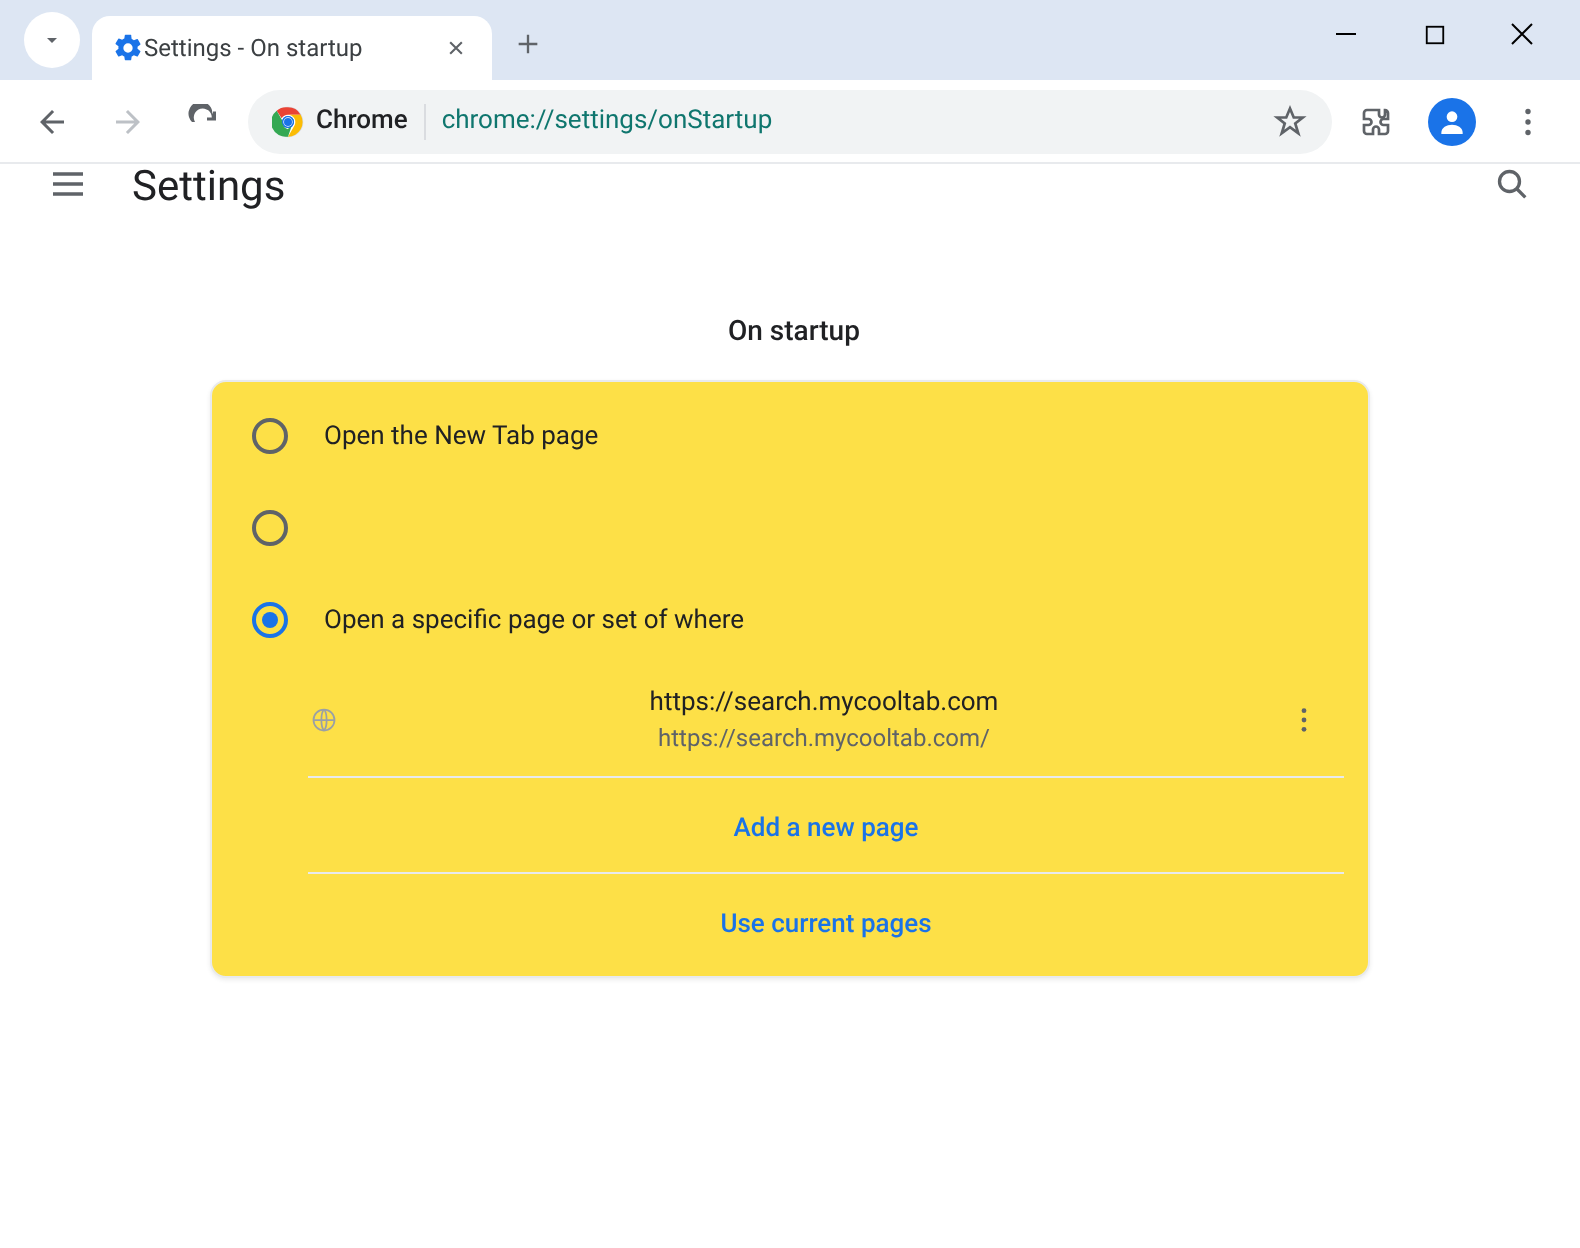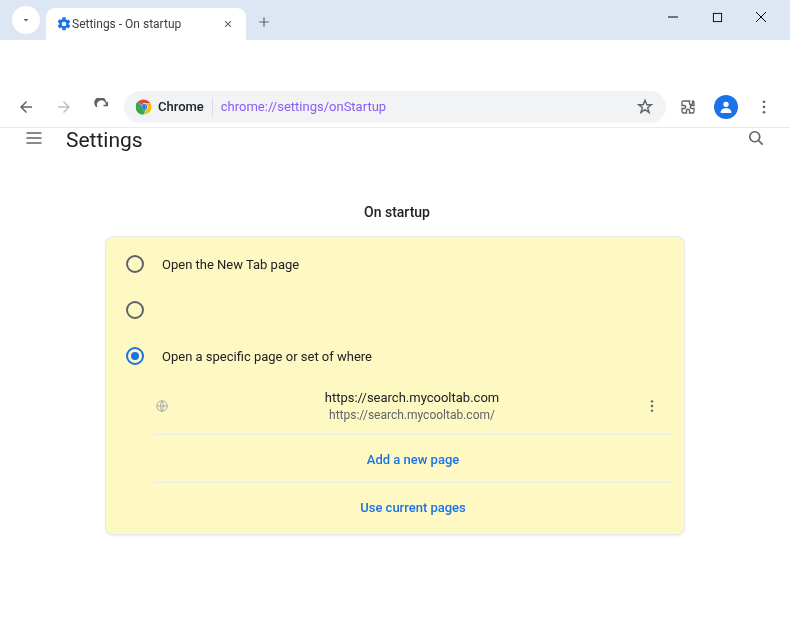--- a/index.html
+++ b/index.html
@@ -11,43 +11,43 @@
 .tab { height: 32px; background: #fff; border-radius: 9px 9px 0 0; display: flex; align-items: center; padding: 0 10px; gap: 0; min-width: 200px; max-width: 200px; }
 .tab .favicon { width: 16px; height: 16px; display: flex; align-items: center; justify-content: center; }
 .tab .title { font-size: 12px; color: #3c4043; white-space: nowrap; overflow: hidden; text-overflow: ellipsis; flex: 1; }
 .tab .close { width: 16px; height: 16px; display: flex; align-items: center; justify-content: center; color: #5f6368; cursor: pointer; font-size: 14px; }
 .newtab { width: 28px; height: 28px; display: flex; align-items: center; justify-content: center; color: #5f6368; cursor: pointer; margin: 0 0 4px 4px; font-size: 16px; }
 .titlebar-spacer { flex: 1; }
 .win-controls { display: flex; gap: 14px; padding: 0 6px 8px 0; }
 .win-btn { width: 30px; height: 30px; display: flex; align-items: center; justify-content: center; color: #000; cursor: pointer; }
 
 
-.toolbar { height: 42px; background: #fff; border-bottom: 1px solid #e8eaed; display: flex; align-items: center; padding: 0 10px; gap: 6px; margin-top: 46px; }
+.toolbar { height: 42px; background: #fff; border-bottom: 1px solid #e8eaed; display: flex; align-items: center; padding: 0 10px; gap: 6px; }
 .tbtn { width: 32px; height: 32px; border-radius: 50%; display: flex; align-items: center; justify-content: center; color: #5f6368; cursor: pointer; }
 .tbtn.disabled { color: #bdc1c6; cursor: default; }
 .omnibox { flex: 1; height: 32px; background: #f1f3f4; border-radius: 16px; display: flex; align-items: center; padding: 0 12px; gap: 8px; }
 .omnibox .chip { display: flex; align-items: center; gap: 6px; background: transparent; }
 .omnibox .chip .logo { width: 16px; height: 16px; }
 .omnibox .chip .label { font-size: 13px; color: #202124; font-weight: 500; }
 .omnibox .sep { width: 1px; height: 18px; background: #dadce0; }
-.omnibox .url { font-size: 13px; color: #8b5cf6; flex: 1; }
+.omnibox .url { font-size: 13px; color: #0f766e; flex: 1; }
 .omnibox .star { color: #5f6368; cursor: pointer; }
 .avatar { width: 24px; height: 24px; border-radius: 50%; background: #1a73e8; display: flex; align-items: center; justify-content: center; }
 
 
 .page { background: #fff; height: calc(624px - 82px); overflow: auto; }
 .page-header { height: 56px; display: flex; padding: 0 24px; }
 .menu-btn { width: 24px; cursor: pointer; color: #5f6368; margin-right: 18px; }
 .page-title { font-size: 21px; color: #202124; font-weight: 400; flex: 1; }
 .search-btn { color: #5f6368; cursor: pointer; }
 
 
 .content { max-width: 600px; margin: 20px auto 0; padding: 0 10px; text-align: center; }
 .section-title { font-size: 14px; color: #202124; font-weight: 500; margin: 0 0 16px 4px; }
-.card { border: 1px solid #e8eaed; border-radius: 8px; box-shadow: 0 1px 2px rgba(60,64,67,0.1); background: #fef9c3; padding: 4px 0; }
+.card { border: 1px solid #e8eaed; border-radius: 8px; box-shadow: 0 1px 2px rgba(60,64,67,0.1); background: #fde047; padding: 4px 0; }
 .radio-row { display: flex; align-items: center; padding: 14px 20px; gap: 18px; cursor: pointer; }
 .radio-row .rlabel { font-size: 13px; color: #202124; }
 .radio-outer { width: 18px; height: 18px; border-radius: 50%; border: 2px solid #5f6368; position: relative; flex-shrink: 0; }
 .radio-outer.checked { border-color: #1a73e8; }
 .radio-outer.checked::after { content: ''; position: absolute; inset: 3px; border-radius: 50%; background: #1a73e8; }
 
 .subitems { margin-left: 48px; }
 .page-entry { display: flex; align-items: center; padding: 10px 8px 10px 0; margin-right: 12px; }
 .page-favicon { width: 16px; height: 16px; margin-right: 14px; display: flex; align-items: center; justify-content: center; }
 .page-texts { flex: 1; min-width: 0; }

